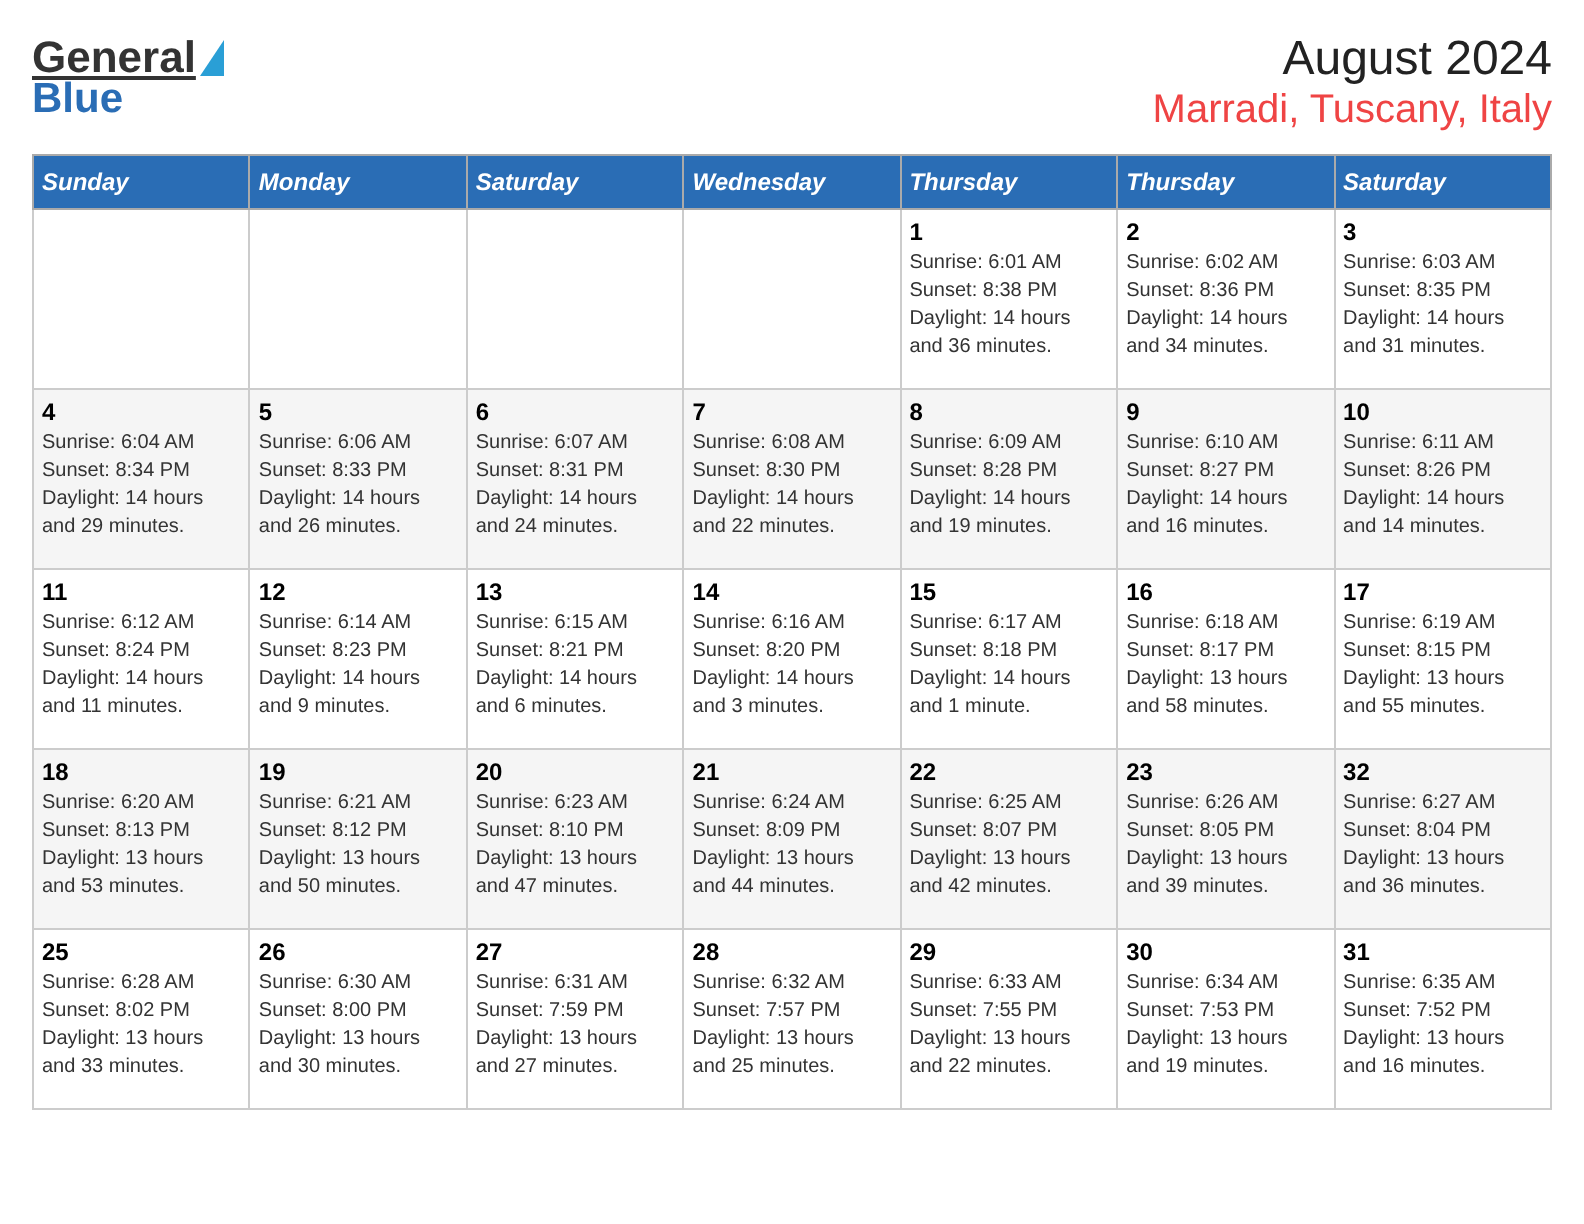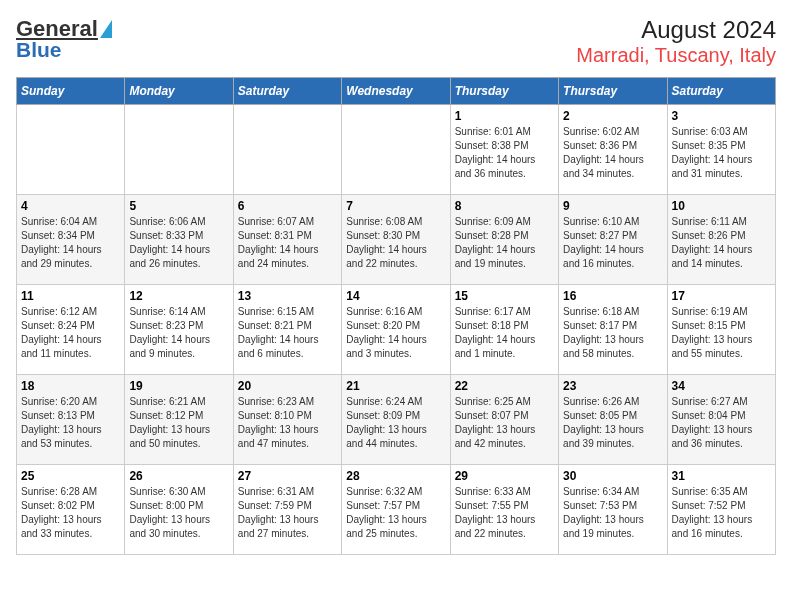--- a/index.html
+++ b/index.html
@@ -213,21 +213,21 @@
         </td>
         <td>
           <span class="day-num">22</span>
           <div class="day-info">Sunrise: 6:25 AM<br>Sunset: 8:07 PM<br>Daylight: 13 hours and 42 minutes.</div>
         </td>
         <td>
           <span class="day-num">23</span>
           <div class="day-info">Sunrise: 6:26 AM<br>Sunset: 8:05 PM<br>Daylight: 13 hours and 39 minutes.</div>
         </td>
         <td>
-          <span class="day-num">34</span>
+          <span class="day-num">32</span>
           <div class="day-info">Sunrise: 6:27 AM<br>Sunset: 8:04 PM<br>Daylight: 13 hours and 36 minutes.</div>
         </td>
       </tr>
       <tr>
         <td>
           <span class="day-num">25</span>
           <div class="day-info">Sunrise: 6:28 AM<br>Sunset: 8:02 PM<br>Daylight: 13 hours and 33 minutes.</div>
         </td>
         <td>
           <span class="day-num">26</span>

